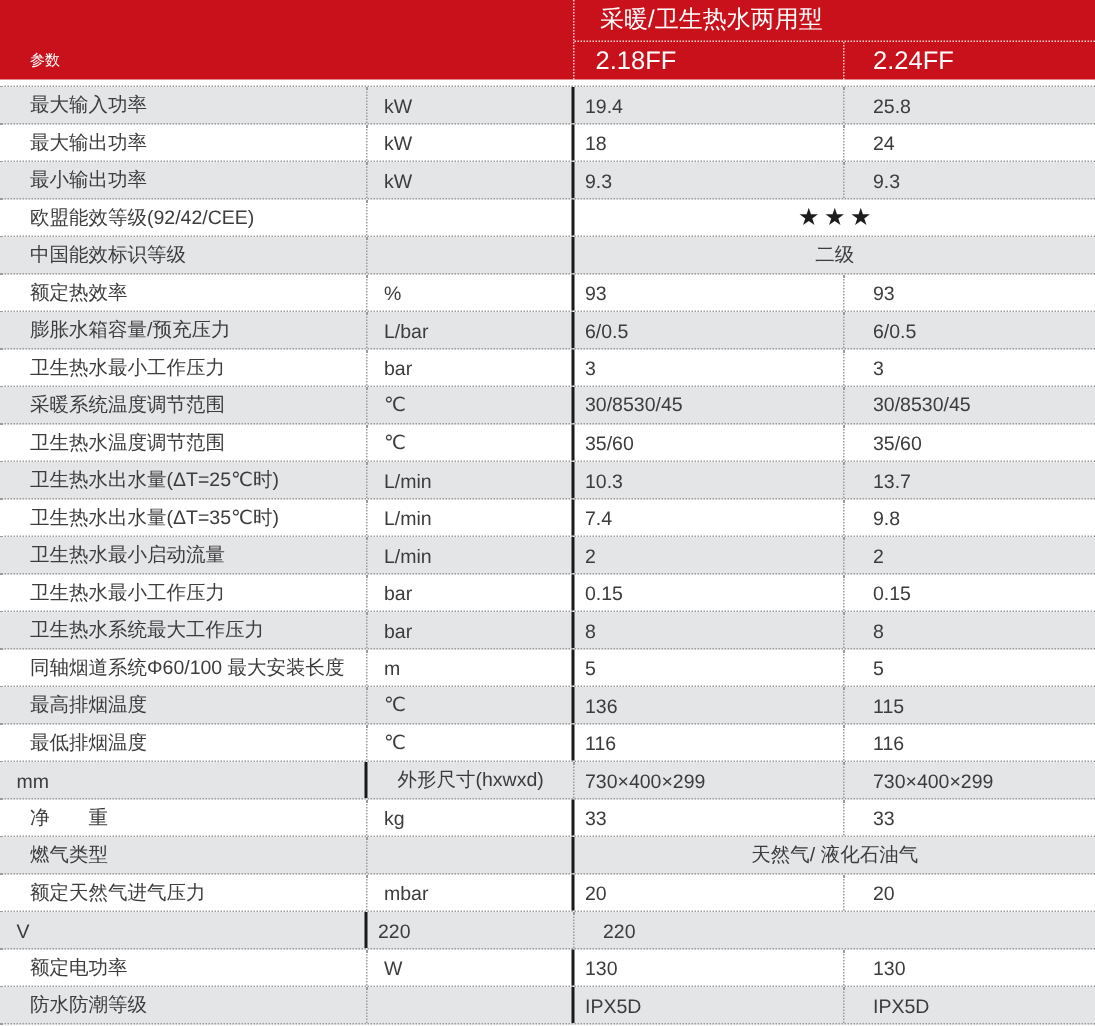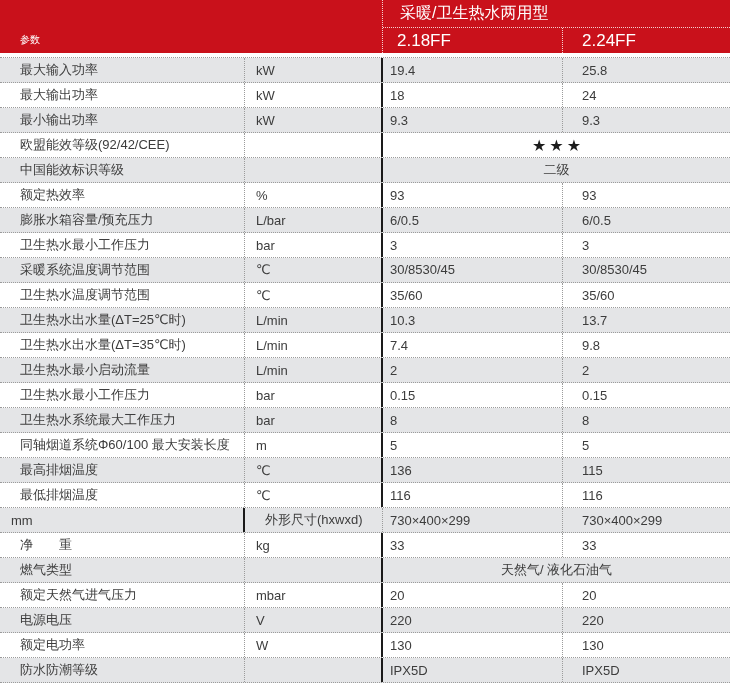--- a/index.html
+++ b/index.html
@@ -369,23 +369,20 @@
           <span>mbar</span>
         </div>
         <div class="cell c-v1">
           <span>20</span>
         </div>
         <div class="cell c-v2">
           <span>20</span>
         </div>
       </div>
       <div class="row">
-        <div class="cell c-param">
-          <span>电源电压</span>
-        </div>
         <div class="cell c-unit">
           <span>V</span>
         </div>
         <div class="cell c-v1">
           <span>220</span>
         </div>
         <div class="cell c-v2">
           <span>220</span>
         </div>
       </div>

